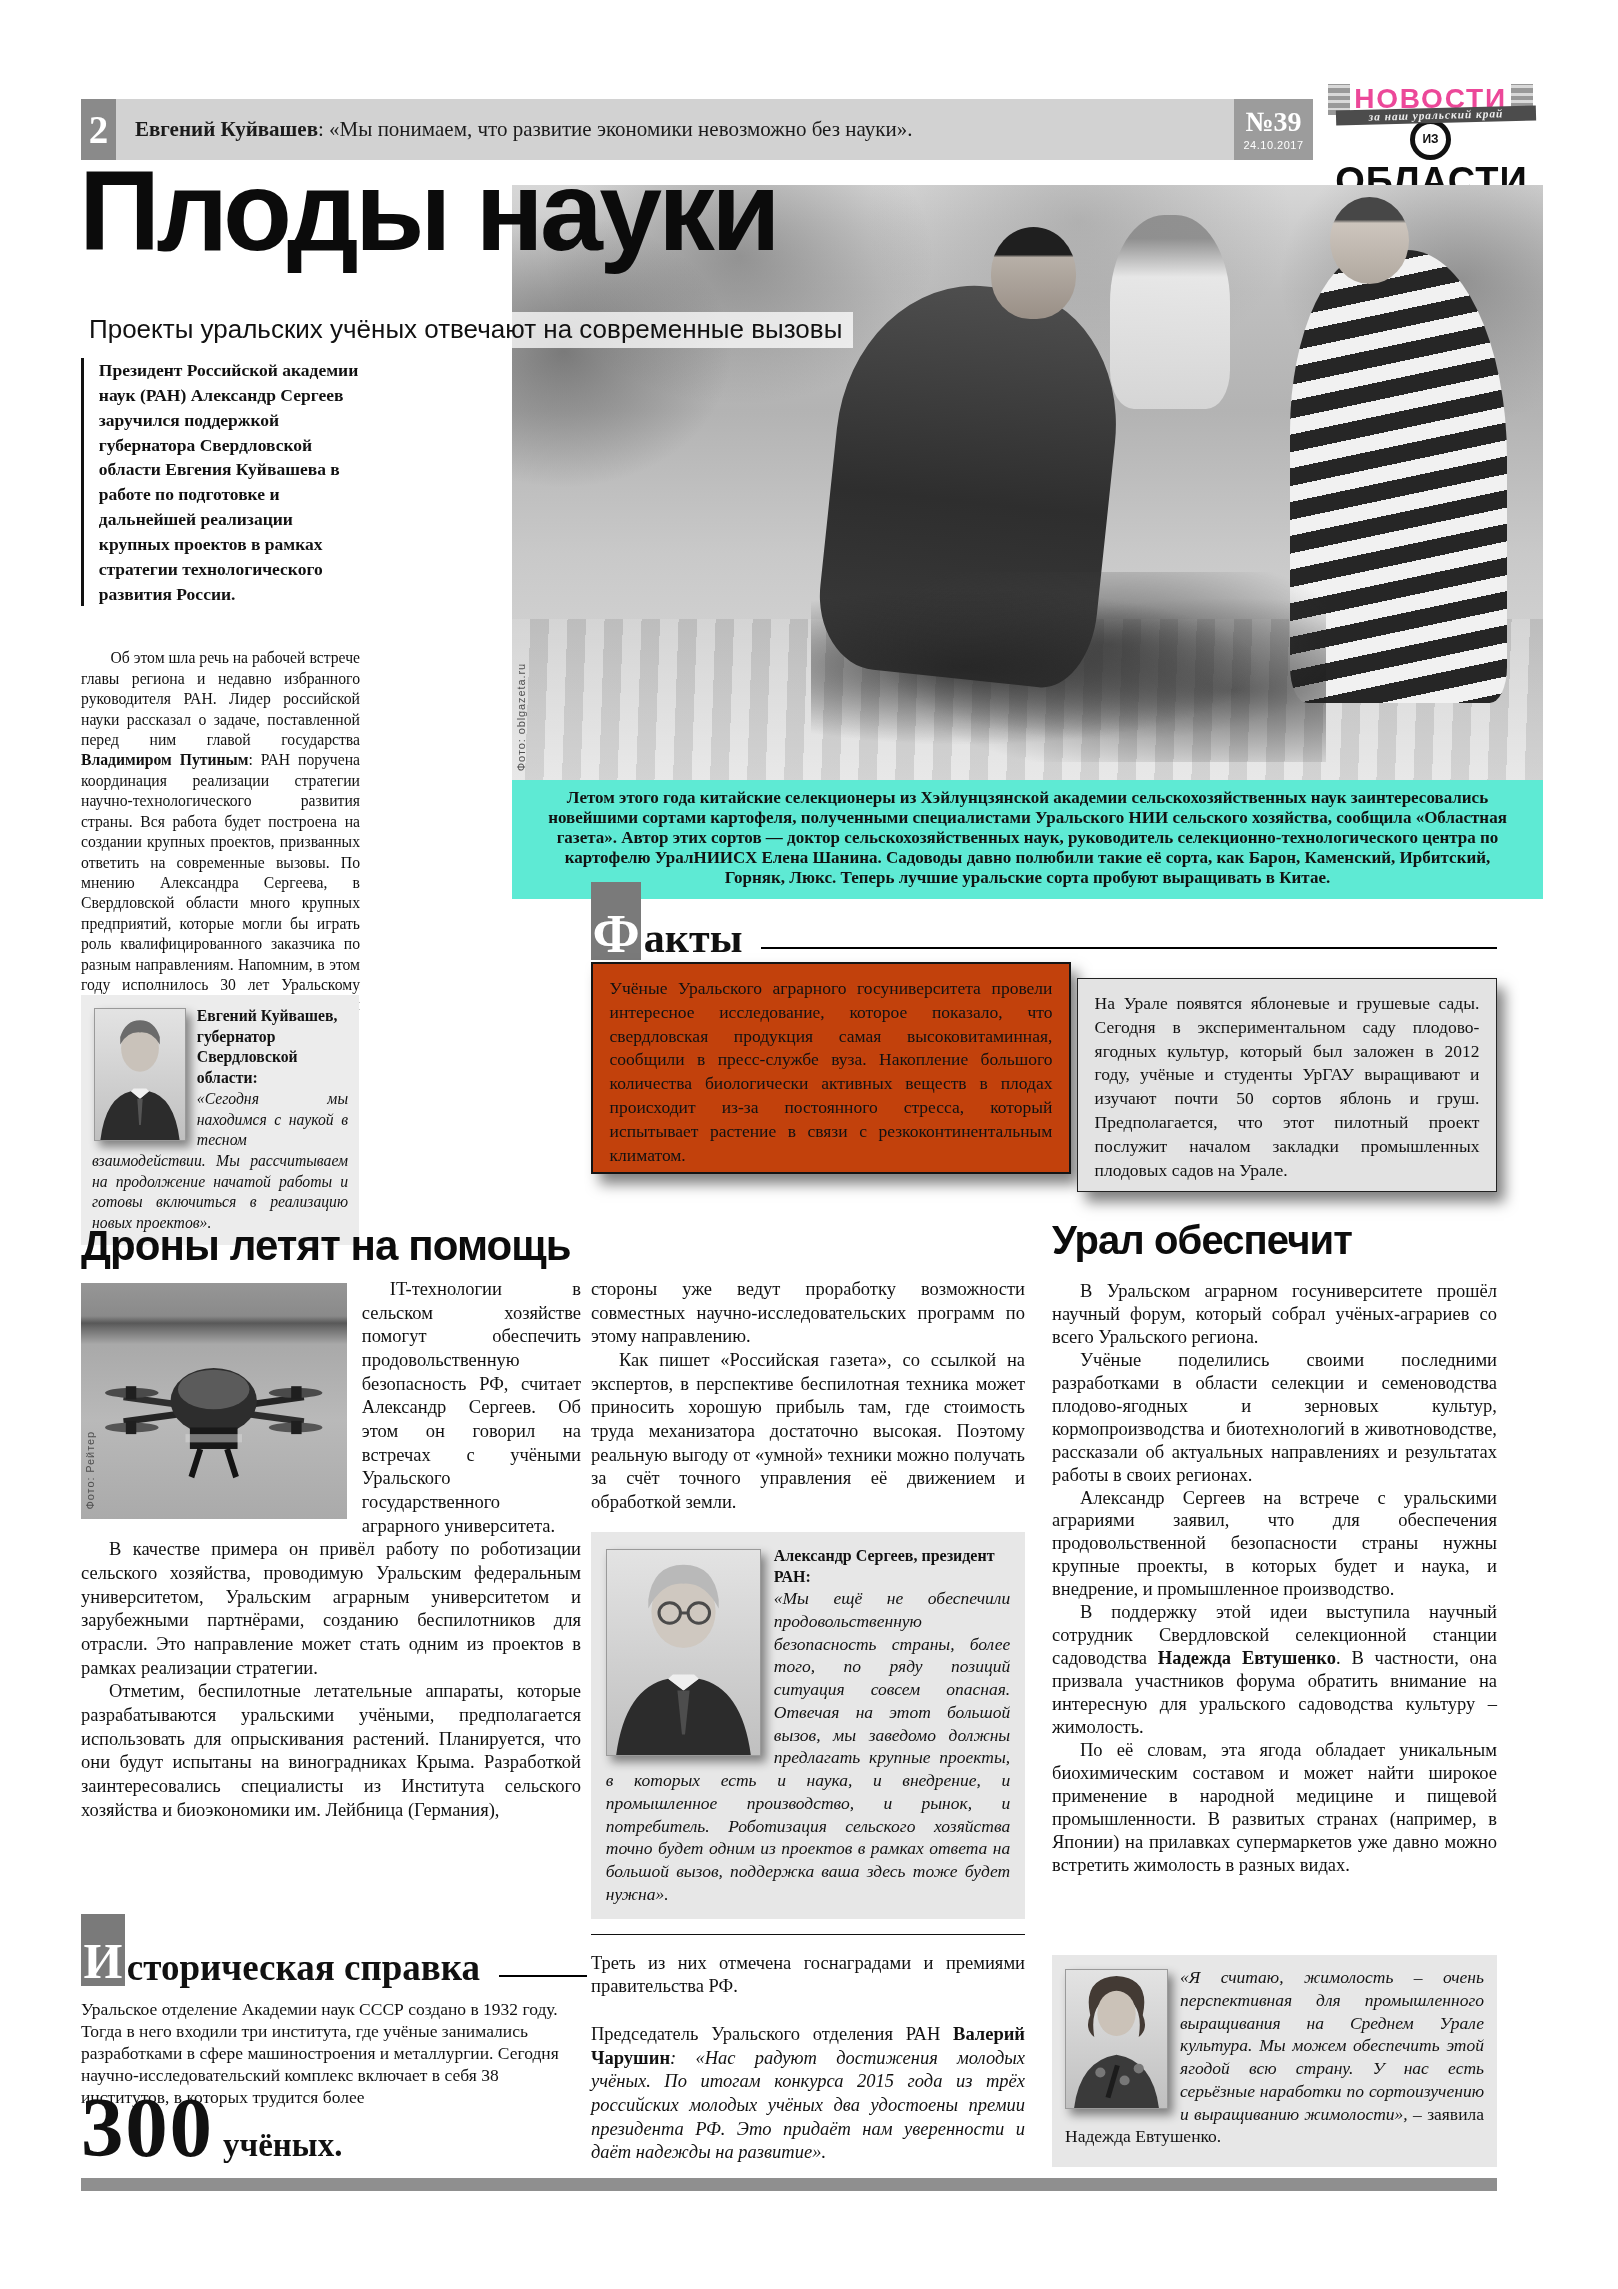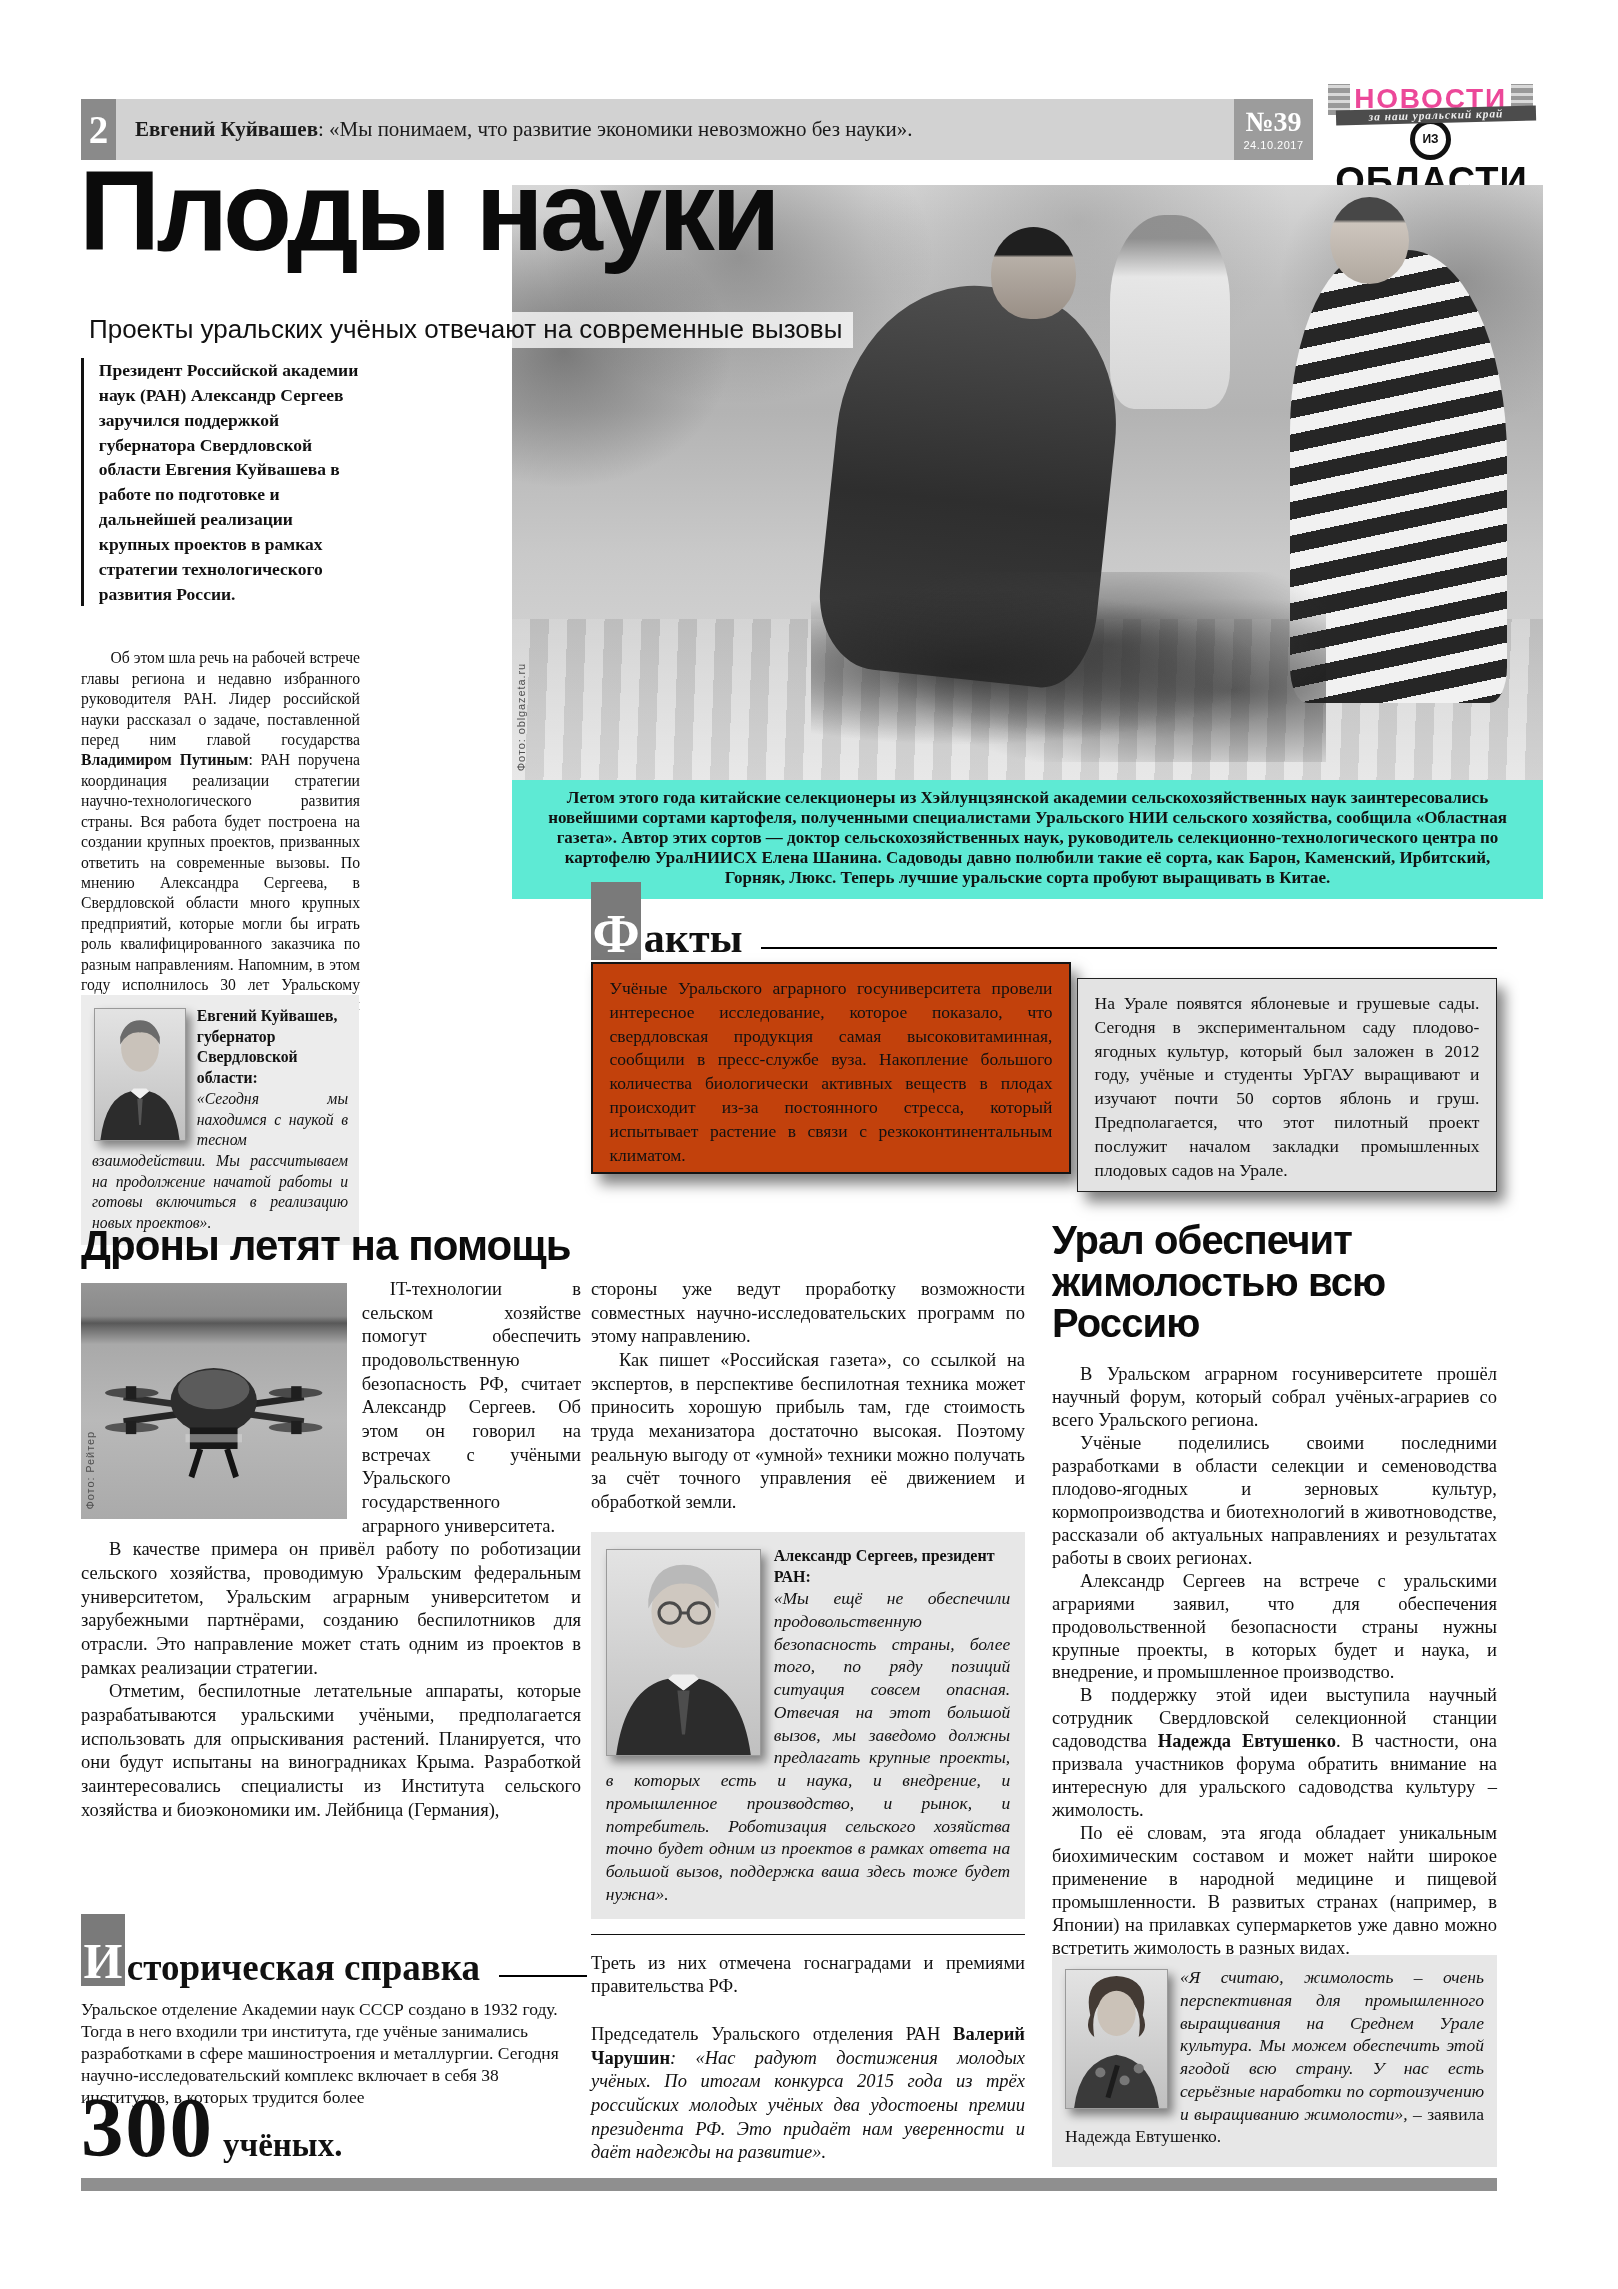--- a/index.html
+++ b/index.html
@@ -259,21 +259,20 @@
         <path d="M46 96 L54 96 L51 126 L49 126 Z" fill="#4d4d4d"></path>
       </svg>
     </div>
     <div class="q-name">Александр Сергеев, президент РАН:</div>
     <div class="q-text">«Мы ещё не обеспечили продовольственную безопасность страны, более того, по ряду позиций ситуация совсем опасная. Отвечая на этот большой вызов, мы заведомо должны предлагать крупные проекты, в которых есть и наука, и внедрение, и промышленное производство, и рынок, и потребитель. Роботизация сельского хозяйства точно будет одним из проектов в рамках ответа на большой вызов, поддержка ваша здесь тоже будет нужна».</div>
   </div>
 
   <div class="abs" id="honey-col">
     <div class="sec-title">
       <div>Урал обеспечит</div>
-      <div>жимолостью всю Россию</div>
     </div>
     <div class="txt" id="honey-body">
       <div class="ind">В Уральском аграрном госуниверситете прошёл научный форум, который собрал учёных-аграриев со всего Уральского региона.</div>
       <div class="ind">Учёные поделились своими последними разработками в области селекции и семеноводства плодово-ягодных и зерновых культур, кормопроизводства и биотехнологий в животноводстве, рассказали об актуальных направлениях и результатах работы в своих регионах.</div>
       <div class="ind">Александр Сергеев на встрече с уральскими аграриями заявил, что для обеспечения продовольственной безопасности страны нужны крупные проекты, в которых будет и наука, и внедрение, и промышленное производство.</div>
       <div class="ind"><span>В поддержку этой идеи выступила научный сотрудник Свердловской селекционной станции садоводства </span><b>Надежда Евтушенко</b><span>. В частности, она призвала участников форума обратить внимание на интересную для уральского садоводства культуру – жимолость.</span></div>
       <div class="ind">По её словам, эта ягода обладает уникальным биохимическим составом и может найти широкое применение в народной медицине и пищевой промышленности. В развитых странах (например, в Японии) на прилавках супермаркетов уже давно можно встретить жимолость в разных видах.</div>
     </div>
   </div>
 

